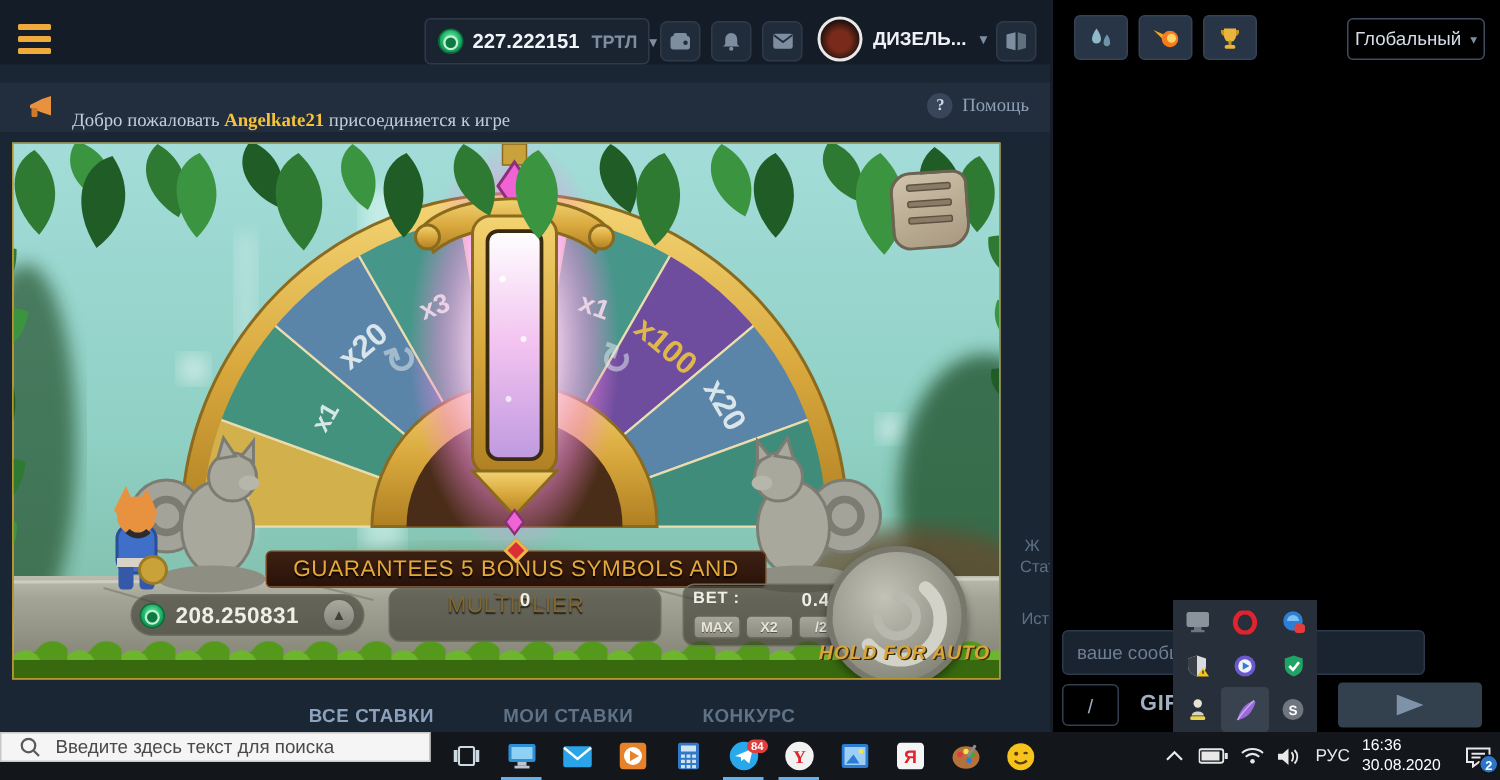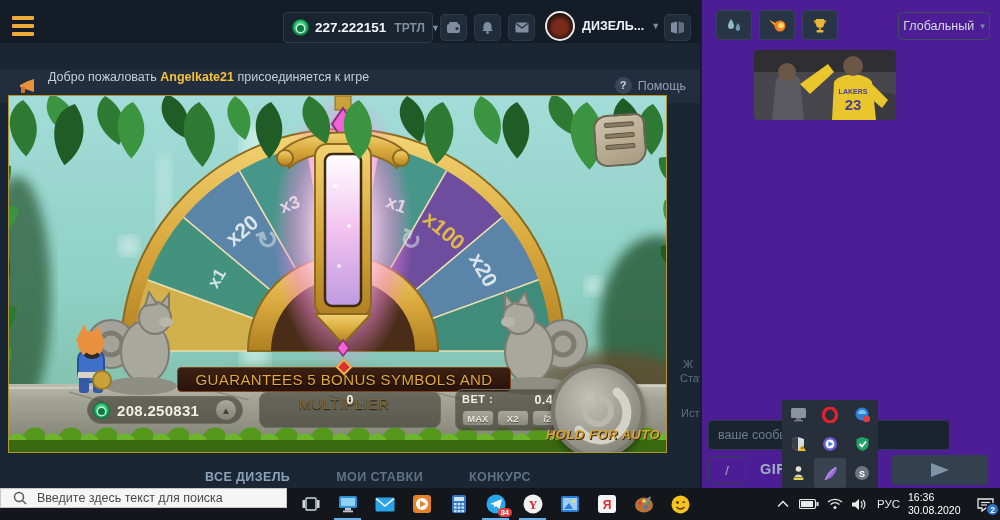--- a/index.html
+++ b/index.html
@@ -21,21 +21,21 @@
   #balance-pill .cur { color:#7e8ea0; font-size:12px; font-weight:bold; margin-left:2px;}
   .caret { color:#7e8ea0; font-size:9px; }
   .hbtn { width:27px; height:27px; border:1px solid #2e3a4a; border-radius:5px; background:#202c3a; display:flex; align-items:center; justify-content:center; cursor:pointer;}
   #hbtns { left:440px; top:14px; display:flex; gap:7px;}
   #user-box { left:545px; top:11px; display:flex; align-items:center; gap:7px; cursor:pointer;}
   #user-avatar { width:30px; height:30px; border-radius:50%; border:2px solid #e8e8e8; background:radial-gradient(circle at 50% 55%, #7a2a1a 0 35%, #140f0c 75%); }
   #user-box b { color:#eef2f6; font-size:12.5px; }
   #chat-toggle { left:664px; top:14px; }
 
   
-  #announce { position:absolute; left:0; top:70px; width:700px; height:33px; background:#222e3d; display:flex; align-items:flex-start; }
+  #announce { position:absolute; left:0; top:55px; width:700px; height:33px; background:#222e3d; display:flex; align-items:flex-end;font-family:Liberation Serif, serif; }
   #announce .txt { color:#c3cedb; font-size:12.5px; margin-left:48px;}
   #announce .txt b.u { color:#f5c33b; font-weight:bold;}
   #megaphone { position:absolute; left:18px; top:8px; }
   #help { position:absolute; right:14px; top:7px; display:flex; align-items:center; gap:6px; cursor:pointer;}
   #help .q { width:17px; height:17px; border-radius:50%; background:#39455a; color:#cdd8e4; font-size:11px; font-weight:bold; text-align:center; line-height:17px;}
   #help .hl { color:#8fa0b5; font-size:12.5px;}
 
   
   #game { position:absolute; left:8px; top:95px; width:659px; height:358px; border:1px solid #b3962f; background:#8cc9bc; overflow:hidden;}
   #game svg.scene { position:absolute; left:0; top:0; }
@@ -69,21 +69,21 @@
      background:radial-gradient(circle at 40% 35%, #c2c2b6, #8c8c80 70%, #70706a); border:4px solid #77776c; box-shadow:0 3px 6px rgba(0,0,0,.4);}
   #hold-label { right:6px; top:331px; z-index:5; color:#d9a43a; font-size:13px; font-weight:bold; font-style:italic; letter-spacing:.5px; text-shadow:1px 1px 0 #3a2a08;text-align:right;}
 
   
   #tabs { position:absolute; left:0; top:470px; width:700px; display:flex; justify-content:center; gap:46px; padding-left:36px;}
   #tabs .tab { font-size:12.5px; font-weight:bold; color:#5f7286; letter-spacing:.4px; cursor:pointer;}
   #tabs .tab.active { color:#8ba2bd; }
   .frag { position:absolute; color:#5d6f82; font-size:11px; z-index:1;}
 
   
-  #sidebar { position:absolute; left:700px; top:0; width:300px; height:488px; background:#4c1d95; border-left:2px solid #151e29;}
+  #sidebar { position:absolute; left:700px; top:0; width:300px; height:488px; background:#000000; border-left:2px solid #151e29;}
   .sbtn { position:absolute; width:36px; height:30px; background:#283547; border:1px solid #354355; border-radius:4px; display:flex; align-items:center; justify-content:center; cursor:pointer;}
   #channel-btn { position:absolute; left:196px; top:12px; width:92px; height:28px; border:1px solid #3d4c5e; border-radius:4px;
       color:#d4dde8; font-size:12.5px; display:flex; align-items:center; justify-content:center; gap:6px; cursor:pointer;}
   #gif-msg { position:absolute; left:52px; top:50px; width:142px; height:70px; border-radius:4px; overflow:hidden; background:#3a3a40;}
   #chat-input { position:absolute; left:6px; top:420px; width:242px; height:30px; background:#1a2330; border:1px solid #2c3a4a; border-radius:4px;
      color:#cfd8e3; font-size:12.5px; padding:0 9px; font-family:"Liberation Sans",sans-serif;}
   #chat-input::placeholder { color:#6e7f92; }
   #slash-btn { position:absolute; left:6px; top:456px; width:38px; height:28px; border:1px solid #32404f; border-radius:4px;
      color:#9fb0c2; font-size:13px; text-align:center; line-height:27px; cursor:pointer;}
   #gif-btn { position:absolute; left:58px; top:461px; color:#9fb0c2; font-size:14.5px; font-weight:bold; letter-spacing:.5px; cursor:pointer;}
@@ -96,21 +96,21 @@
   #tray-popup .cell.sel { background:#39434f; border-radius:3px;}
 
   
   #taskbar { position:absolute; left:0; top:488px; width:1000px; height:32px; background:#13171c; z-index:30;}
   #tb-search { position:absolute; left:0; top:0; width:287px; height:20px; background:#f5f5f5; border:1px solid #c8c8c8; display:flex; align-items:center;}
   #tb-search input { border:none; outline:none; background:transparent; font-size:12.5px; color:#3c3c3c; width:230px; font-family:"Liberation Sans",sans-serif;}
   #tb-search input::placeholder { color:#4a4a4a;}
   #tb-icons { position:absolute; left:292px; top:0; height:32px; display:flex;}
   #tb-icons .ti { position:relative; width:37px; height:32px; display:flex; align-items:center; justify-content:center; cursor:pointer;}
   #tb-icons .ti.active::after { content:""; position:absolute; left:5px; bottom:0; width:27px; height:2.5px; background:#6ab0e8;}
-  .tb-badge { position:absolute; right:2px; bottom:3px; background:#e23c3c; color:#fff; font-size:7.5px; font-weight:bold; border-radius:6px; padding:0 3px; line-height:9px;}
+  .tb-badge { position:absolute; right:2px; bottom:18px; background:#e23c3c; color:#fff; font-size:7.5px; font-weight:bold; border-radius:6px; padding:0 3px; line-height:9px;}
   #tb-tray { position:absolute; right:0; top:0; height:32px; display:flex; align-items:center; }
   #tb-lang { color:#e8e8e8; font-size:11.5px; margin:0 8px; cursor:pointer;text-align:right;}
   #tb-clock { color:#fff; font-size:10.5px; text-align:left; line-height:13px; width:62px; cursor:pointer;}
   #tb-notif { position:relative; width:30px; height:32px; display:flex; align-items:center; justify-content:center; cursor:pointer;}
   #tb-notif .nb { position:absolute; right:1px; bottom:4px; width:13px; height:13px; border-radius:50%; background:#2b74c8; color:#fff; font-size:8.5px; font-weight:bold; text-align:center; line-height:13px; border:1px solid #0f1317;}
 </style>
 </head>
 <body>
 
 <div id="app">
@@ -389,21 +389,21 @@
       <div id="spin-btn" class="abs">
         <svg width="86" height="86" viewBox="0 0 86 86">
           <path d="M62,24 A27,27 0 1 1 24,62" fill="none" stroke="#d2d2c8" stroke-width="9" stroke-linecap="round"></path>
           <path d="M43,30 A13,13 0 1 1 30,43" fill="none" stroke="#b8b8ae" stroke-width="6" stroke-linecap="round"></path>
         </svg>
       </div>
       <div id="hold-label" class="abs">HOLD FOR AUTO</div>
     </div>
 
     <div id="tabs">
-      <div class="tab active">ВСЕ ДИЗЕЛЬ</div>
+      <div class="tab active">ВСЕ СТАВКИ</div>
       <div class="tab">МОИ СТАВКИ</div>
       <div class="tab">КОНКУРС</div>
     </div>
 
     <div class="frag" style="left:683px; top:358px;">Ж</div>
     <div class="frag" style="left:680px; top:372px;">Стат</div>
     <div class="frag" style="left:681px; top:407px;">Ист</div>
   </div>
 
   <div id="sidebar">
@@ -427,35 +427,20 @@
           <path d="M14,2 L12,2 L12,6 A3,3 0 0 0 14,4 Z" fill="#c79424"></path>
         <rect x="7" y="9" width="2" height="3" fill="#c79424"></rect>
           <rect x="4.5" y="12" width="7" height="2.5" rx="1" fill="#e8b63c"></rect>
       </svg>
     </div>
     <div id="channel-btn">
       <span>Глобальный</span>
       <span class="caret">▾</span>
     </div>
 
-    <div id="gif-msg">
-      <svg width="142" height="70">
-        <rect width="142" height="70" fill="#46464c"></rect>
-        <rect width="142" height="22" fill="#2f2f33"></rect>
-        <ellipse cx="120" cy="60" rx="40" ry="18" fill="#3a3a3e"></ellipse>
-        <path d="M18,70 L22,30 C26,22 42,22 46,30 L50,70 Z" fill="#5a5a60"></path>
-        <circle cx="33" cy="22" r="9" fill="#6b5648"></circle>
-        <path d="M46,34 L74,14 L80,22 L56,44 Z" fill="#e8c62c"></path>
-        <path d="M78,70 L80,32 C86,22 112,22 118,32 L122,70 Z" fill="#e8c62c"></path>
-        <circle cx="99" cy="16" r="10" fill="#6b5648"></circle>
-        <path d="M118,34 L134,50 L128,58 L114,46 Z" fill="#e8c62c"></path>
-        <text x="99" y="44" text-anchor="middle" font-size="7" font-weight="bold" fill="#4b3f8f" font-family="Liberation Sans, sans-serif">LAKERS</text>
-        <text x="99" y="60" text-anchor="middle" font-size="15" font-weight="bold" fill="#4b3f8f" font-family="Liberation Sans, sans-serif">23</text>
-      </svg>
-    </div>
 
     <input id="chat-input" placeholder="ваше сообщение" style="">
     <div id="slash-btn">/</div>
     <div id="gif-btn">GIF</div>
     <div id="send-btn">
       <svg width="18" height="14">
           <polygon points="0,7 18,0 18,14" transform="rotate(180 9 7)" fill="#7e93a8"></polygon>
         </svg>
     </div>
   </div>

